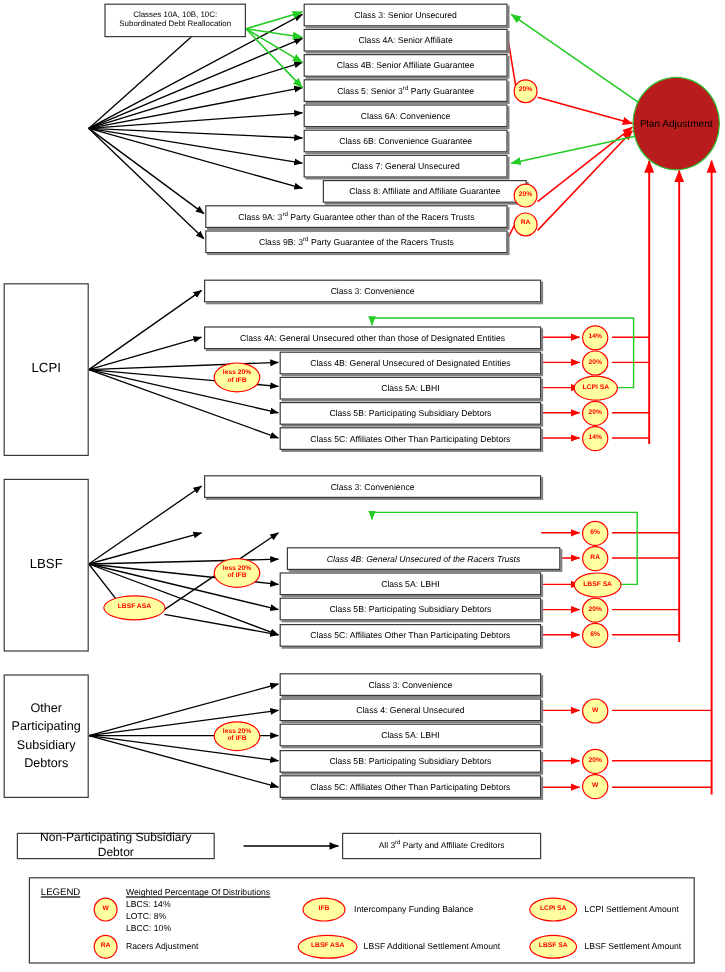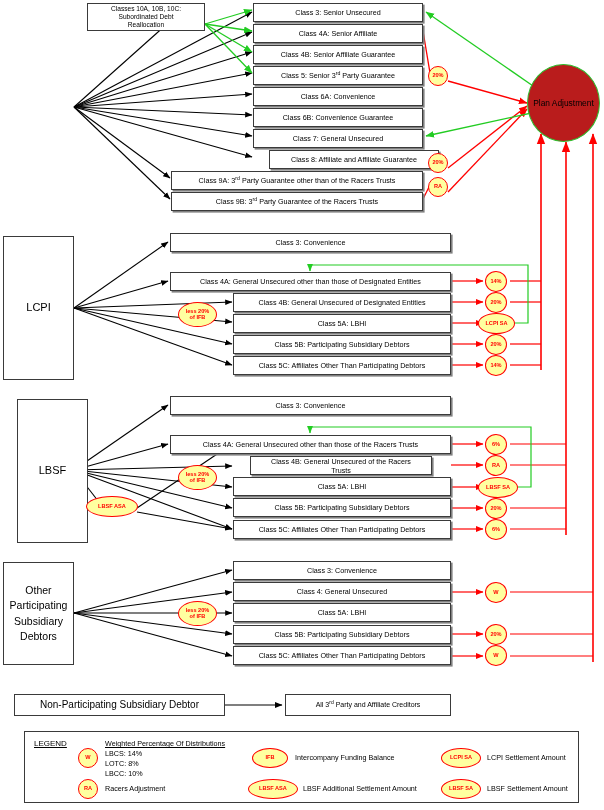--- a/index.html
+++ b/index.html
@@ -2,21 +2,21 @@
 <html><head>
 <meta charset="utf-8">
 <style>
   html,body{margin:0;padding:0;background:#ffffff;}
   body{width:604px;height:810px;font-family:"Liberation Sans",sans-serif;}
   #stage{position:relative;width:604px;height:810px;overflow:hidden;background:#fff;}
   svg.wires{position:absolute;left:0;top:0;width:604px;height:810px;pointer-events:none;}
 
   .box{position:absolute;border:1px solid #3a3a3a;background:#fff;box-sizing:border-box;
        display:flex;align-items:center;justify-content:center;text-align:center;
-       font-size:7.2px;color:#000;line-height:1.25;padding:1px 14px;}
+       font-size:7.2px;color:#000;line-height:1.25;padding:1px 3px;}
   .box.shadow{box-shadow:1.6px 1.6px 0 0 #808080;}
   .entity{font-size:11px;}
   .entity.multi{font-size:10.5px;line-height:1.45;}
   .small{font-size:6.6px;}
   .npsd{font-size:10px;}
   .npsd-target{font-size:7px;}
 
   .badge{position:absolute;border:1.4px solid #ff0000;background:#ffffa0;border-radius:50%;
          display:flex;align-items:center;justify-content:center;
          color:#ff0000;font-size:5.6px;font-weight:bold;text-align:center;line-height:1.05;box-sizing:border-box;}
@@ -217,25 +217,24 @@
 
   <div class="badge" style="left:178px;top:302px;width:39px;height:25px;white-space:pre-line;">less 20%
 of IFB</div>
 
   <div class="badge" style="left:485px;top:271px;width:22px;height:21px;">14%</div>
   <div class="badge" style="left:485px;top:292px;width:22px;height:21px;">20%</div>
   <div class="badge wide" style="left:478px;top:313px;width:37px;height:21px;">LCPI SA</div>
   <div class="badge" style="left:485px;top:334px;width:22px;height:21px;">20%</div>
   <div class="badge" style="left:485px;top:355px;width:22px;height:21px;">14%</div>
 
-  <div class="box entity" style="left:3px;top:399px;width:71px;height:144px;margin-left:14px;">LBSF</div>
+  <div class="box entity" style="left:3px;top:399px;width:71px;height:144px;">LBSF</div>
 
   <div class="box shadow" style="left:170px;top:396px;width:281px;height:19px;">Class 3:  Convenience</div>
-  <div class="box shadow" style="left:170px;top:435px;width:281px;height:19px;">Class 4A:  General Unsecured other than those of the Racers Trusts</div>
-  <div class="box shadow" style="left:250px;top:456px;width:182px;height:19px;">Class 4B:  General Unsecured of the Racers Trusts</div>
+  <div class="box shadow" style="left:239px;top:456px;width:228px;height:19px;font-style:italic;">Class 4B:  General Unsecured of the Racers Trusts</div>
   <div class="box shadow" style="left:233px;top:477px;width:218px;height:19px;">Class 5A:  LBHI</div>
   <div class="box shadow" style="left:233px;top:498px;width:218px;height:19px;">Class 5B:  Participating Subsidiary Debtors</div>
   <div class="box shadow" style="left:233px;top:520px;width:218px;height:19px;">Class 5C:  Affiliates Other Than Participating Debtors</div>
 
   <div class="badge" style="left:178px;top:465px;width:39px;height:25px;white-space:pre-line;">less 20%
 of IFB</div>
   <div class="badge wide" style="left:86px;top:496px;width:52px;height:21px;">LBSF ASA</div>
 
   <div class="badge" style="left:485px;top:434px;width:22px;height:21px;">6%</div>
   <div class="badge" style="left:485px;top:455px;width:22px;height:21px;">RA</div>
@@ -254,21 +253,21 @@
   <div class="box shadow" style="left:233px;top:625px;width:218px;height:19px;">Class 5B:  Participating Subsidiary Debtors</div>
   <div class="box shadow" style="left:233px;top:646px;width:218px;height:19px;">Class 5C:  Affiliates Other Than Participating Debtors</div>
 
   <div class="badge" style="left:178px;top:601px;width:39px;height:25px;white-space:pre-line;">less 20%
 of IFB</div>
 
   <div class="badge" style="left:485px;top:582px;width:22px;height:21px;">W</div>
   <div class="badge" style="left:485px;top:624px;width:22px;height:21px;">20%</div>
   <div class="badge" style="left:485px;top:645px;width:22px;height:21px;">W</div>
 
-  <div class="box npsd" style="left:14px;top:694px;width:211px;height:22px;">Non-Participating Subsidiary Debtor</div>
+  <div class="box npsd" style="left:14px;top:694px;width:165px;height:22px;">Non-Participating Subsidiary Debtor</div>
   <div class="box npsd-target" style="left:285px;top:694px;width:166px;height:22px;">
     <span>All 3<sup>rd</sup> Party and Affiliate Creditors</span>
   </div>
 
   <div class="legend" style="left:24px;top:731px;width:555px;height:72px;"></div>
 
   <div class="legend-title" style="left:34px;top:739px;">LEGEND</div>
 
   <div class="badge" style="left:78px;top:748px;width:20px;height:20px;">W</div>
   <div class="legend-head" style="left:105px;top:739px;text-align:center;">Weighted Percentage Of Distributions</div>

